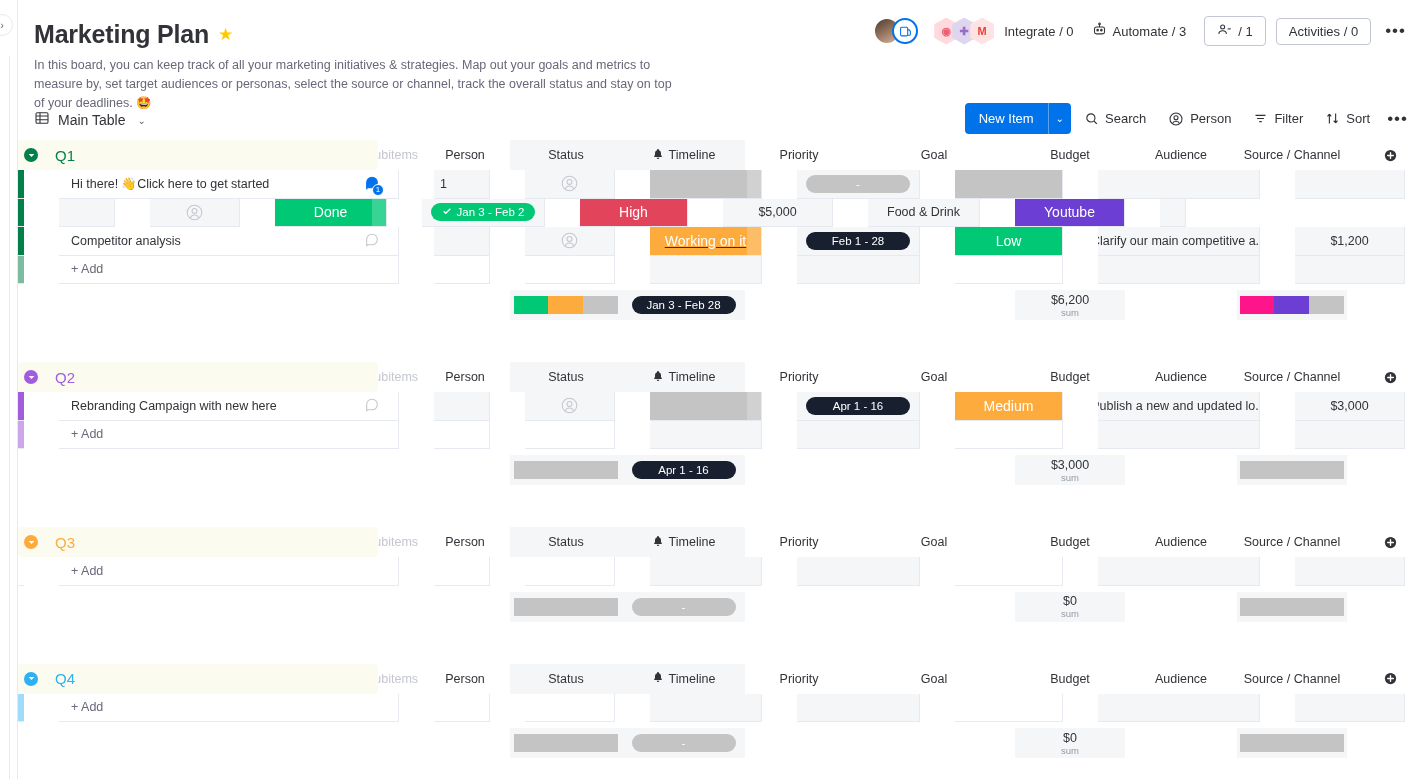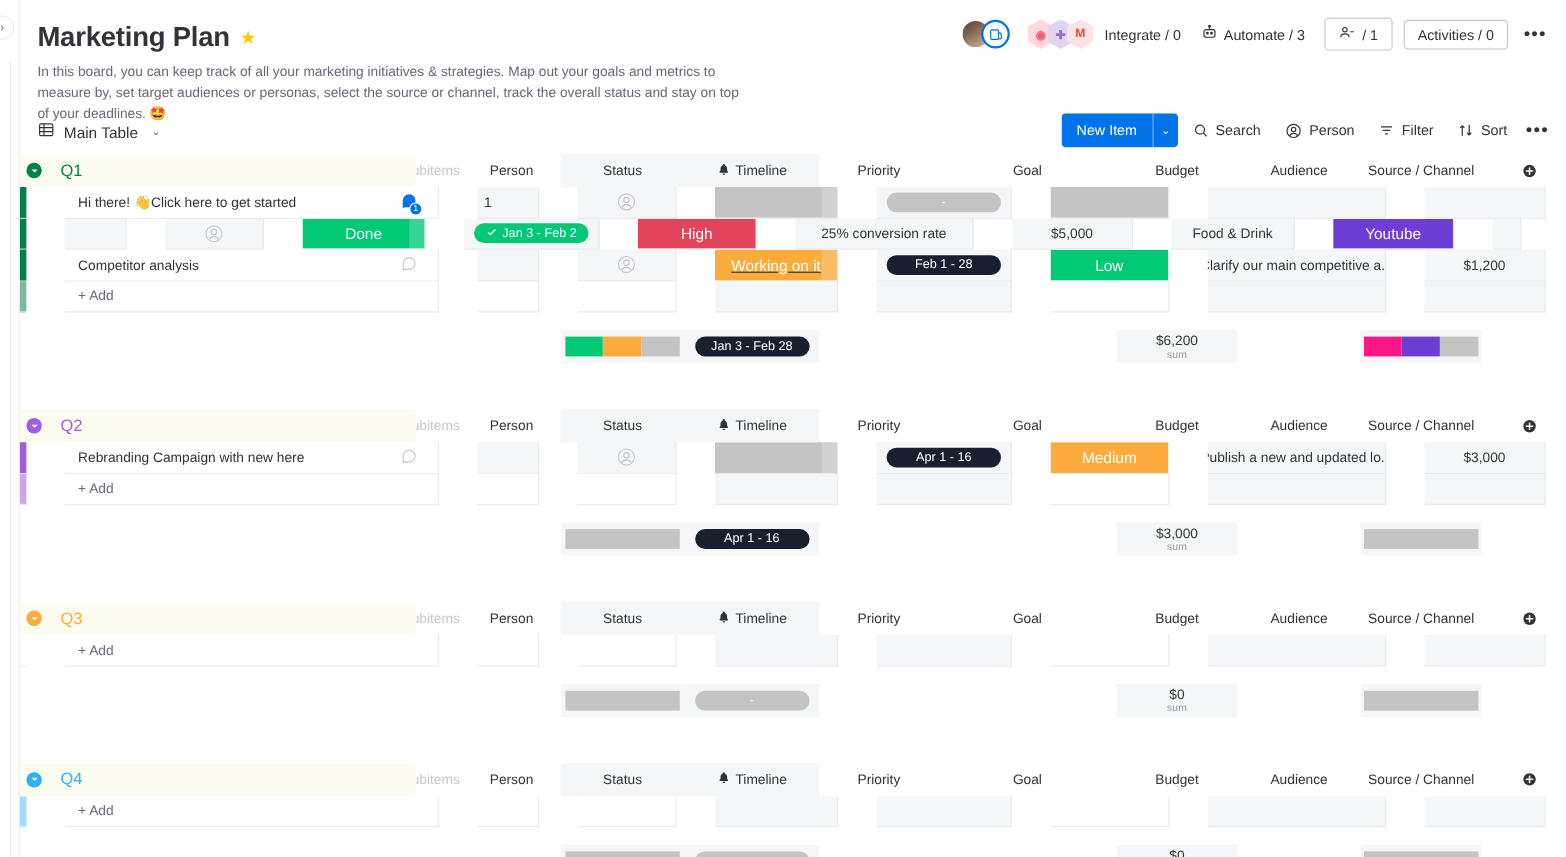--- a/index.html
+++ b/index.html
@@ -149,21 +149,21 @@
   .pill {
     border-radius: 14px; height: 18px; min-width: 104px;
     display:flex; align-items:center; justify-content:center; gap:5px;
     font-size: 11.5px; color:#fff; padding: 0 8px;
   }
 
   .statuscell { width:100%; height:100%; display:flex; align-items:center; justify-content:center;
                 font-size:14px; color:#fff; position:relative; }
   .statuscell .corner { position:absolute; right:0; top:0; width:14px; height:100%; background: rgba(255,255,255,.22); }
 
-  .sumrow { display:flex; height: 30px; align-items:stretch; margin-top: 16px; }
+  .sumrow { display:flex; height: 30px; align-items:stretch; margin-top: 6px; }
   .sumcell { display:flex; flex-direction:column; align-items:center; justify-content:center; }
   .sumcell.tint { background:#f5f6f8; }
   .sum-val { font-size: 12.5px; color:#323338; line-height: 14px; }
   .sum-lbl { font-size: 9.5px; color:#9699a6; line-height: 11px; }
   .stackbar { display:flex; height: 18px; width: 104px; }
   .stackbar div { height: 100%; }
 
   .grp-gap { height: 42px; }
 </style>
 </head>
@@ -403,21 +403,20 @@
                 <div class="pill" style="background: rgb(0, 200, 117);">
                   <span><svg width="10" height="10" viewBox="0 0 24 24" fill="none" stroke="#fff" stroke-width="3">
                       <path d="M4 12.5l5 5L20 6.5"></path>
                     </svg></span>
                   <span>Jan 3 - Feb 2</span>
                 </div>
               </div>
               <div class="cell" style="flex: 0 0 108px; padding: 0px;">
                 <div class="statuscell" style="background: rgb(226, 68, 92);">High</div>
               </div>
-              <div class="cell sub" style="flex: 0 0 162px;">25% conversion rate</div>
               <div class="cell sub" style="flex: 0 0 110px;">$5,000</div>
               <div class="cell sub" style="flex: 0 0 112px;">Food &amp; Drink</div>
               <div class="cell" style="flex: 0 0 110px; padding: 0px;">
                 <div class="statuscell" style="background: rgb(108, 62, 211);">Youtube</div>
               </div>
               <div class="cell sub" style="flex: 0 0 26px;"></div>
             </div>
             <div class="row">
               <div class="row-stripe" style="background: rgb(3, 127, 76); border-bottom: 1px solid rgb(230, 233, 239);"></div>
               <div class="cell name" style="flex: 0 0 340px; text-align: right;">

